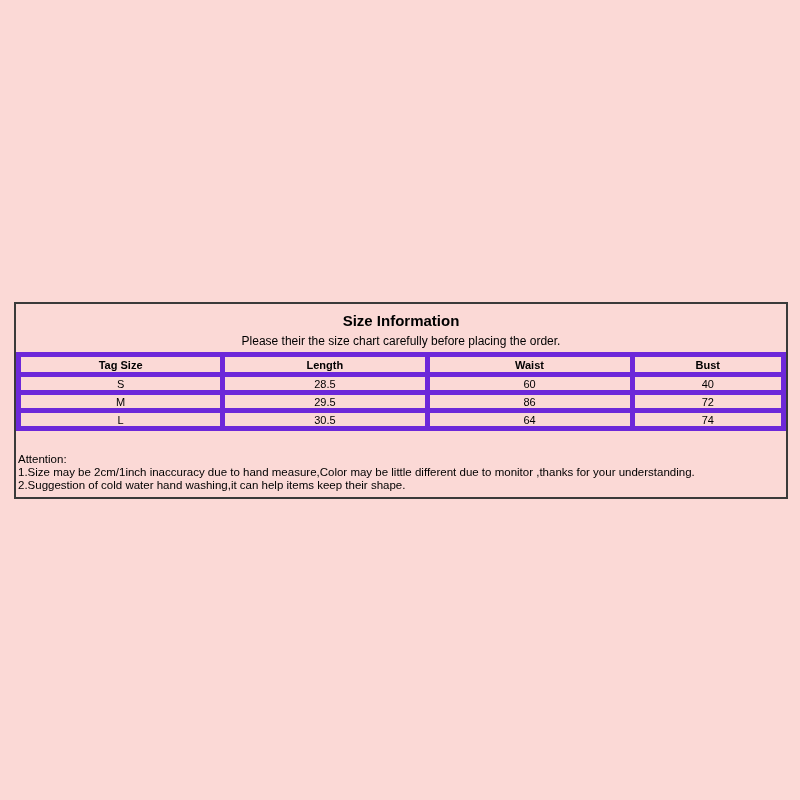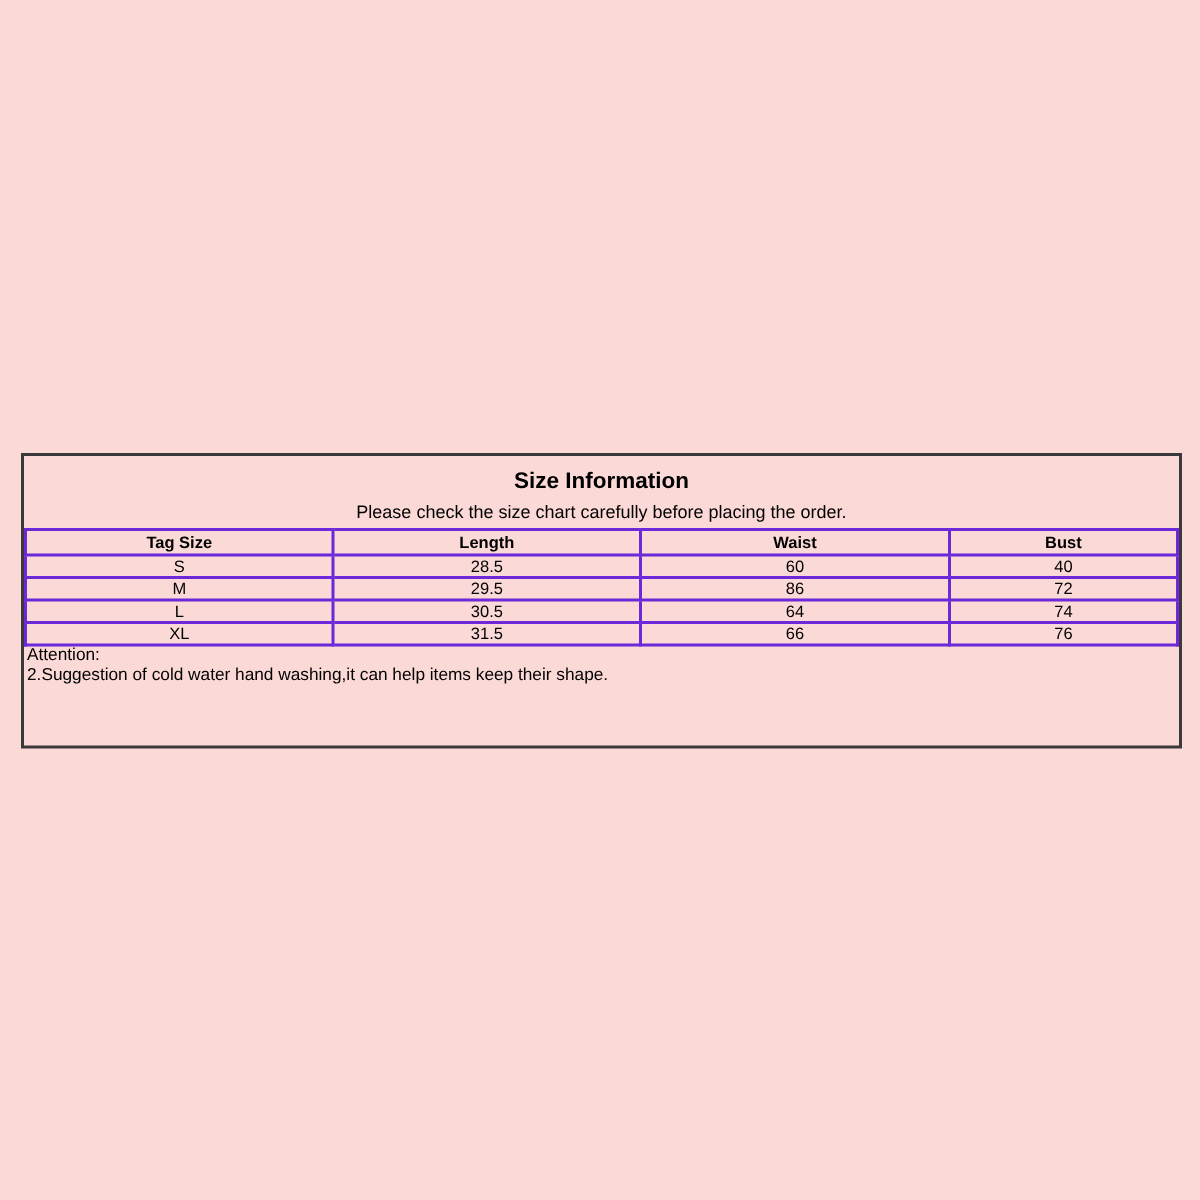--- a/index.html
+++ b/index.html
@@ -43,51 +43,52 @@
     line-height: 14px;
   }
   table.size-table {
     width: 100%;
     border-collapse: collapse;
     table-layout: fixed;
     flex: 0 0 auto;
   }
   table.size-table th,
   table.size-table td {
-    border: 2px solid #6d28d9;
+    border: 5px solid #6d28d9;
     text-align: center;
     font-size: 11px;
     padding: 0;
     overflow: hidden;
   }
   table.size-table th {
     font-weight: bold;
     height: 15px;
   }
   table.size-table td {
     height: 13px;
   }
   .notes-section {
     flex: 1 1 auto;
     display: flex;
     flex-direction: column;
+    justify-content: flex-end;
     padding: 0 2px 5px 2px;
     font-size: 11.5px;
     line-height: 13px;
     text-align: left;
   }
 </style>
 </head>
 <body>
 
 <div class="size-chart-panel">
 
   <div class="chart-header">
     <div class="chart-title">Size Information</div>
-    <div class="chart-subtitle">Please check the size chart carefully before placing the order.</div>
+    <div class="chart-subtitle">Please their the size chart carefully before placing the order.</div>
   </div>
 
   <table class="size-table">
     <colgroup>
       <col style="width:26.7%">
       <col style="width:26.7%">
       <col style="width:26.8%">
       <col style="width:19.8%">
     </colgroup>
     <thead>
@@ -110,27 +111,22 @@
         <td>29.5</td>
         <td>86</td>
         <td>72</td>
       </tr>
       <tr>
         <td>L</td>
         <td>30.5</td>
         <td>64</td>
         <td>74</td>
       </tr>
-      <tr>
-        <td>XL</td>
-        <td>31.5</td>
-        <td>66</td>
-        <td>76</td>
-      </tr>
     </tbody>
   </table>
 
   <div class="notes-section">
     <div>Attention:</div>
+    <div>1.Size may be 2cm/1inch inaccuracy due to hand measure,Color may be little different due to monitor ,thanks for your understanding.</div>
     <div>2.Suggestion of cold water hand washing,it can help items keep their shape.</div>
   </div>
 
 </div>
 
 </body></html>

